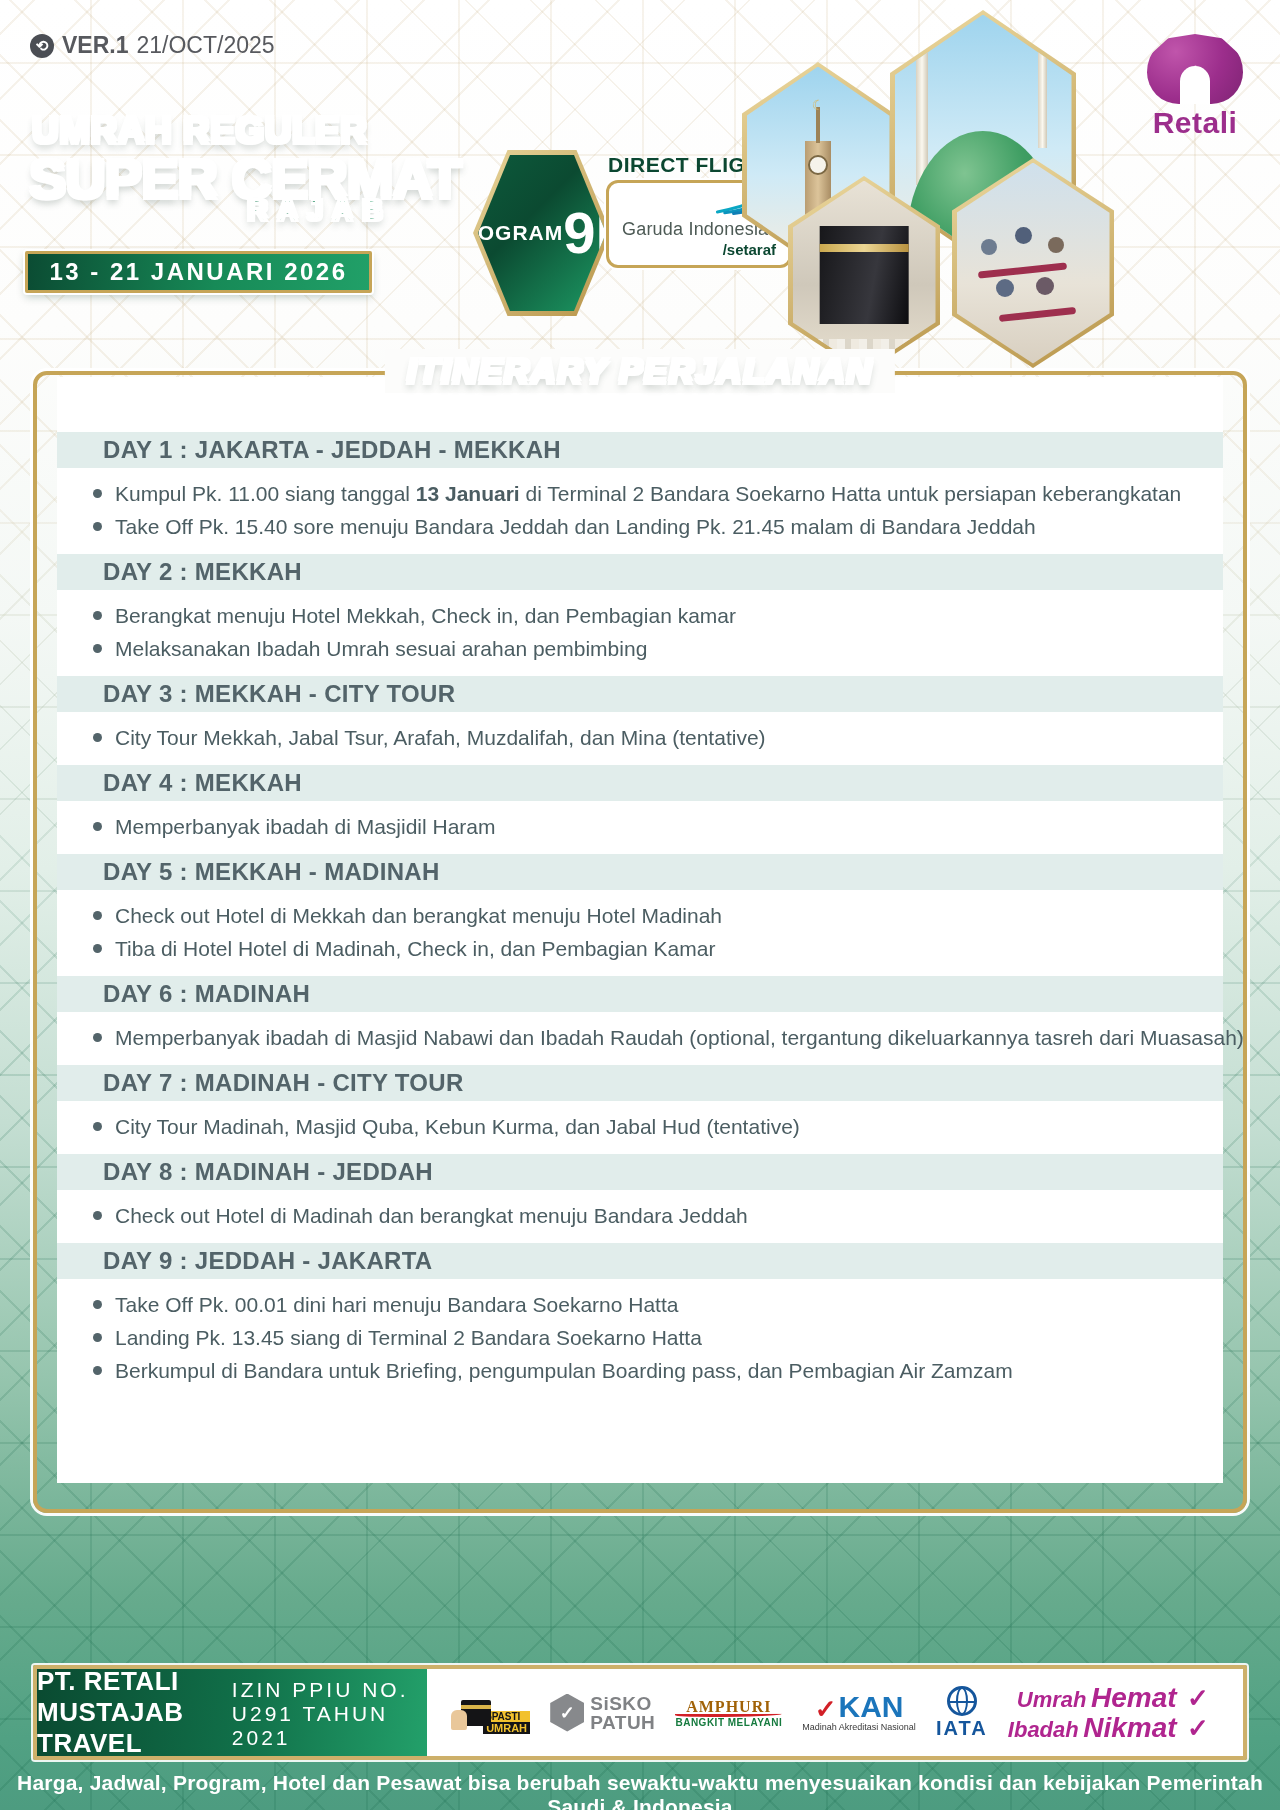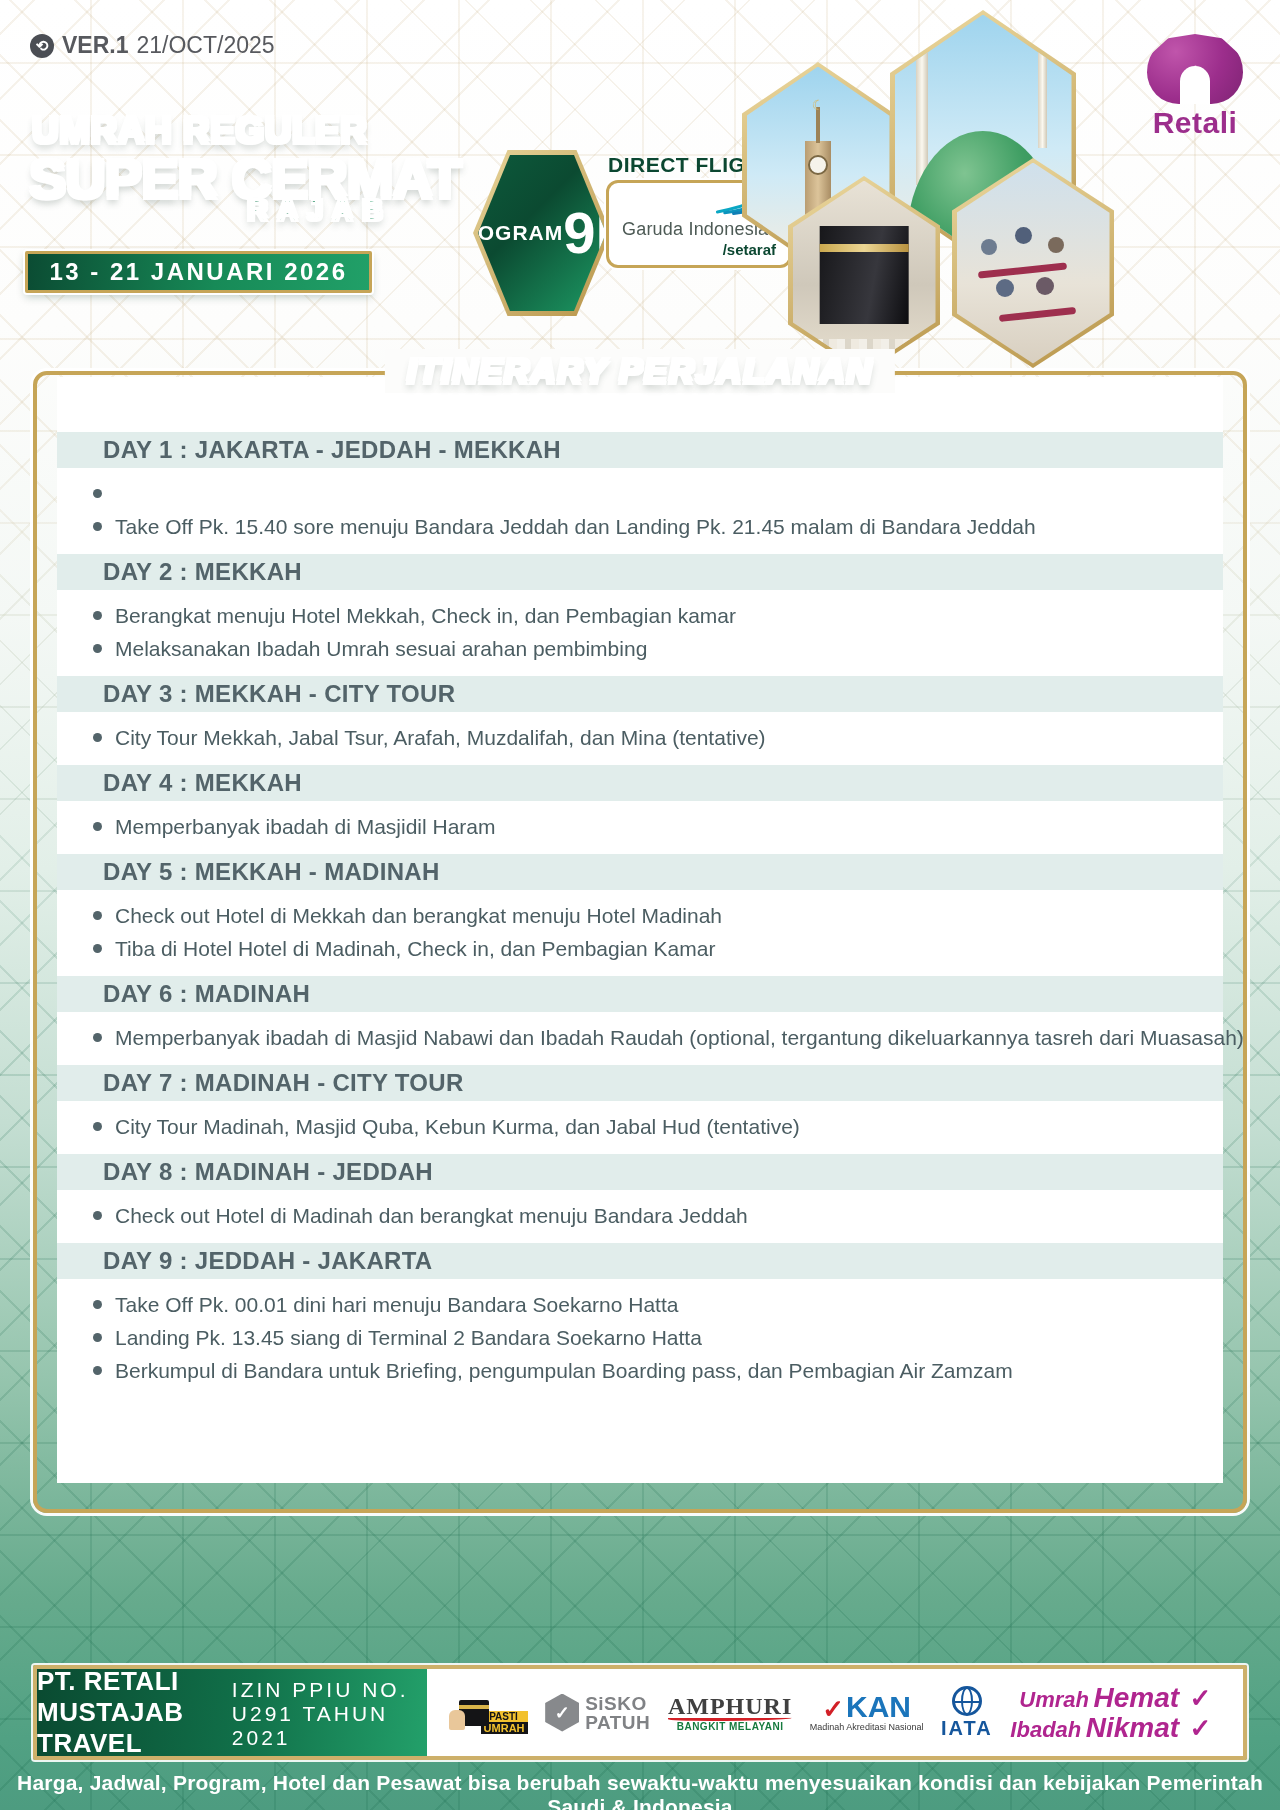--- a/index.html
+++ b/index.html
@@ -137,21 +137,21 @@
   .pasti-kaaba:before { content:""; position:absolute; left:0; right:0; top:5px; height:4px; background:#d9b44a; }
   .pasti-hand { position:absolute; left:-10px; bottom:-4px; width:16px; height:20px; background:#e9c79a; border-radius:6px 6px 2px 2px; }
   .pasti-txt { display:flex; flex-direction:column; margin-left:-14px; margin-top:20px; }
   .pasti-l1 { background:#f2c name:#f2c; background:#f2c12e; color:#141416; font-size:10px; font-weight:900; padding:0 3px; }
   .pasti-l2 { background:#141416; color:#f2c12e; font-size:11px; font-weight:900; padding:0 3px; }
   .sisko-hex { width:34px; height:38px; background:#87898c;
     clip-path:polygon(50% 0%,100% 25%,100% 75%,50% 100%,0% 75%,0% 25%);
     display:flex; align-items:center; justify-content:center; color:#fff; font-size:18px; font-weight:900; }
   .sisko-txt { color:#808285; font-weight:800; font-size:19px; line-height:1.0; letter-spacing:0.5px; }
   .amphuri { text-align:center; }
-  .amphuri .a1 { font-family:"Liberation Serif", serif; font-size:24px; font-weight:700; color:#404040; letter-spacing:1px; }
+  .amphuri .a1 { font-family:"Liberation Serif", serif; font-size:16px; font-weight:700; color:#a16207; letter-spacing:1px; }
   .amphuri .a2 { font-size:10px; font-weight:700; color:#157a3e; letter-spacing:0.5px; }
   .amphuri .swoosh { height:5px; border-bottom:3px solid #d22027; border-radius:0 0 80% 40%; margin-top:-4px; }
   .kan { text-align:center; }
   .kan .row { display:flex; align-items:flex-end; justify-content:center; gap:2px; }
   .kan .chk { color:#d22027; font-size:26px; font-weight:900; line-height:0.8; }
   .kan .k { color:#1b75bb; font-size:30px; font-weight:900; letter-spacing:0; line-height:0.9; }
   .kan .sub { font-size:9px; color:#3a3a3a; margin-top:2px; }
   .iata { text-align:center; color:#15569c; }
   .iata .globe { width:30px; height:30px; margin:0 auto; border:3px solid #15569c; border-radius:50%; position:relative; }
   .iata .globe:before { content:""; position:absolute; left:50%; top:-2px; bottom:-2px; width:8px; margin-left:-6px;
@@ -255,20 +255,21 @@
   </div>
 
   <div class="frame"></div>
   <div class="whitebox">
     <div id="days">
         <section class="day">
           <div class="day-bar">DAY 1 : JAKARTA - JEDDAH - MEKKAH</div>
           <div class="day-items">
             <div class="item">
               <span class="dot"></span>
+              <p class="item-text"><span>Kumpul Pk. 11.00 siang tanggal </span><b>13 Januari</b><span> di Terminal 2 Bandara Soekarno Hatta untuk persiapan keberangkatan</span></p>
             </div>
             <div class="item">
               <span class="dot"></span>
               <p class="item-text"><span>Take Off Pk. 15.40 sore menuju Bandara Jeddah dan Landing Pk. 21.45 malam di Bandara Jeddah</span></p>
             </div>
           </div>
         </section>
         <section class="day">
           <div class="day-bar">DAY 2 : MEKKAH</div>
           <div class="day-items">

